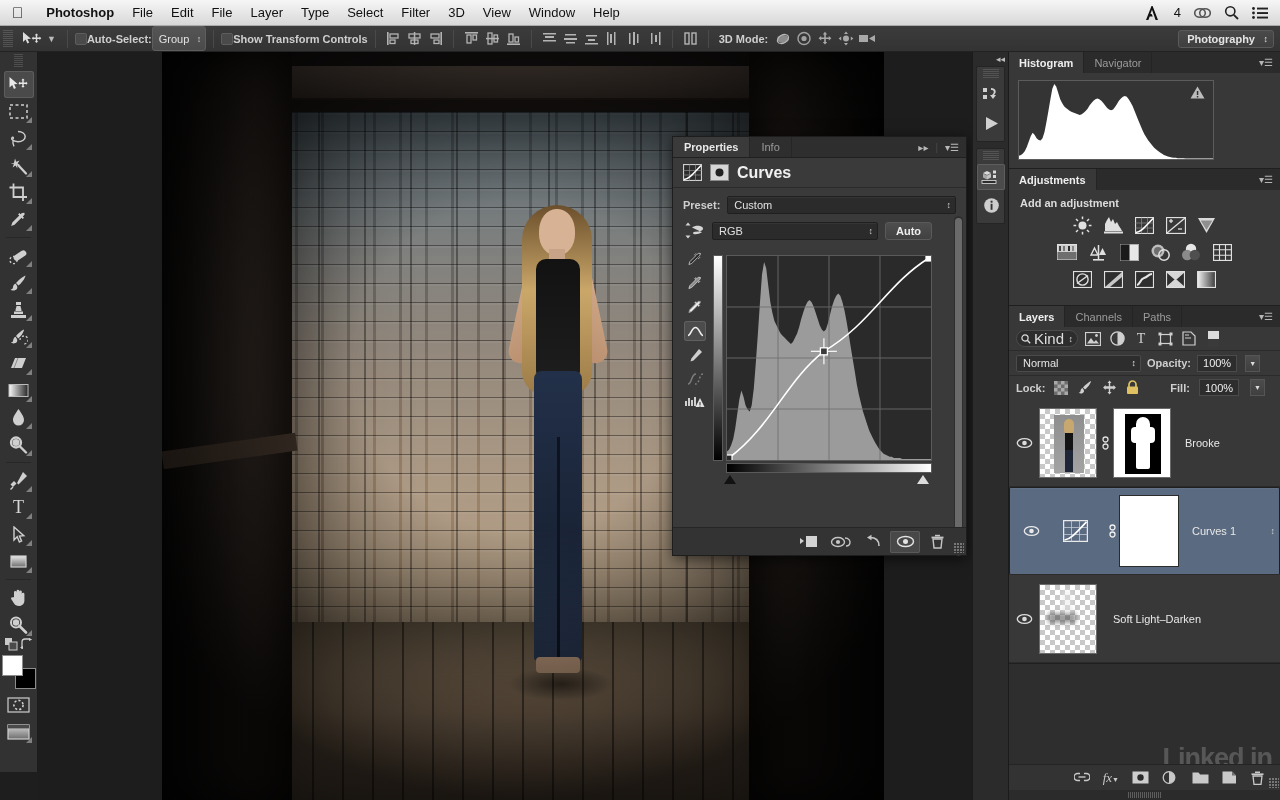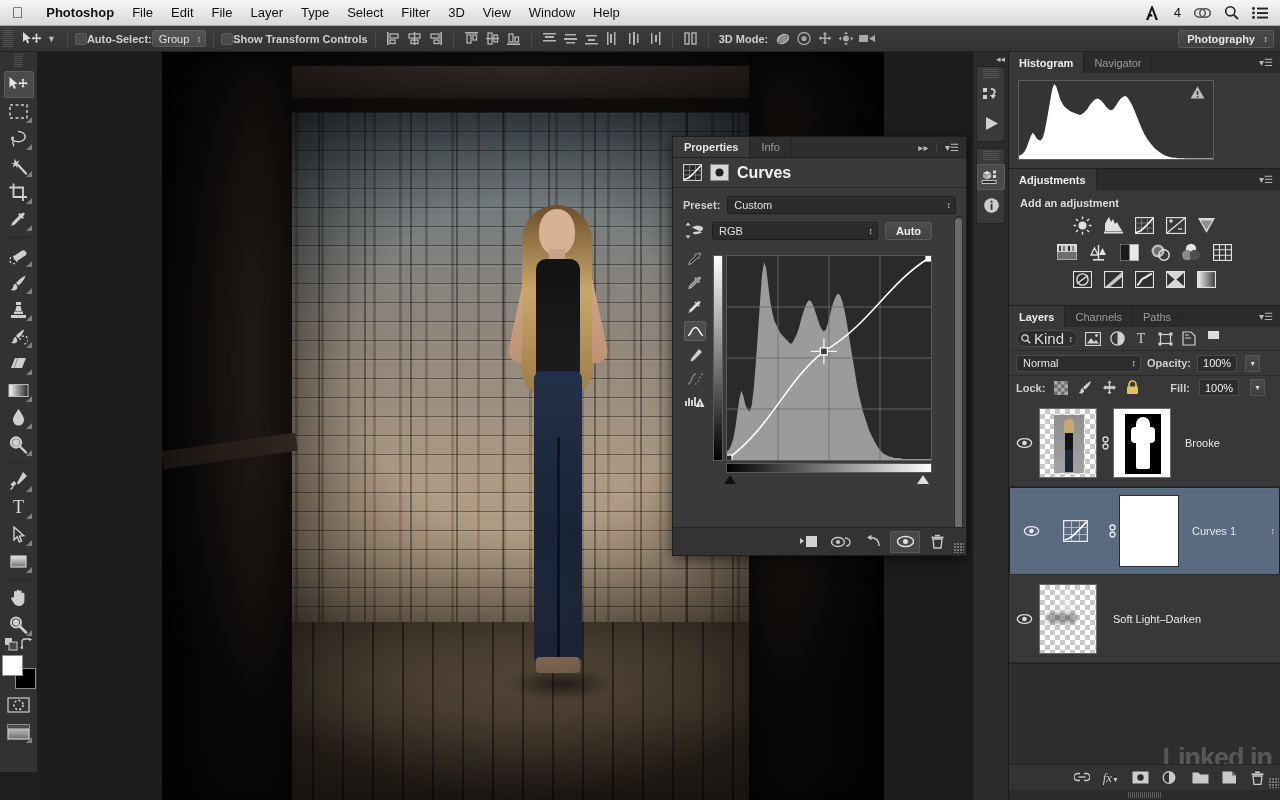--- a/index.html
+++ b/index.html
@@ -30,21 +30,21 @@
     background:linear-gradient(#3c3c3c,#333); border-bottom:1px solid #222;
     display:flex; align-items:center; color:#d0d0d0;
   }
   .grip { width:10px; height:18px; margin:0 5px 0 3px;
     background:repeating-linear-gradient(to bottom,#666 0 1px,transparent 1px 2px); opacity:.6; }
   .optbar .sep { width:1px; height:18px; background:#222; border-right:1px solid #4a4a4a; margin:0 7px; }
   .tool-preview { display:flex; align-items:center; gap:5px; padding:0 4px; }
   .chk { width:12px; height:12px; background:#4a4a4a; border:1px solid #5d5d5d; border-radius:2px; }
   .mini-select {
     background:linear-gradient(#555,#4a4a4a); border:1px solid #5e5e5e; border-radius:3px;
-    height:17px; padding:0 16px 0 6px; display:flex; align-items:center;
+    height:25px; padding:0 16px 0 6px; display:flex; align-items:center;
     font-size:11px; color:#e2e2e2; position:relative; white-space:nowrap;
   }
   .mini-select::after{ content:"\2195"; position:absolute; right:4px; font-size:9px; color:#cfcfcf;}
   .albtn { width:21px; height:19px; display:flex; align-items:center; justify-content:center; }
   .albtn svg { opacity:.85; }
   .ws-select {
     margin-left:auto; margin-right:6px;
     background:linear-gradient(#4a4a4a,#3f3f3f); border:1px solid #5a5a5a; border-radius:3px;
     height:18px; padding:0 18px 0 8px; display:flex; align-items:center;
     font-size:11px; color:#e4e4e4; position:relative; font-weight:bold;

